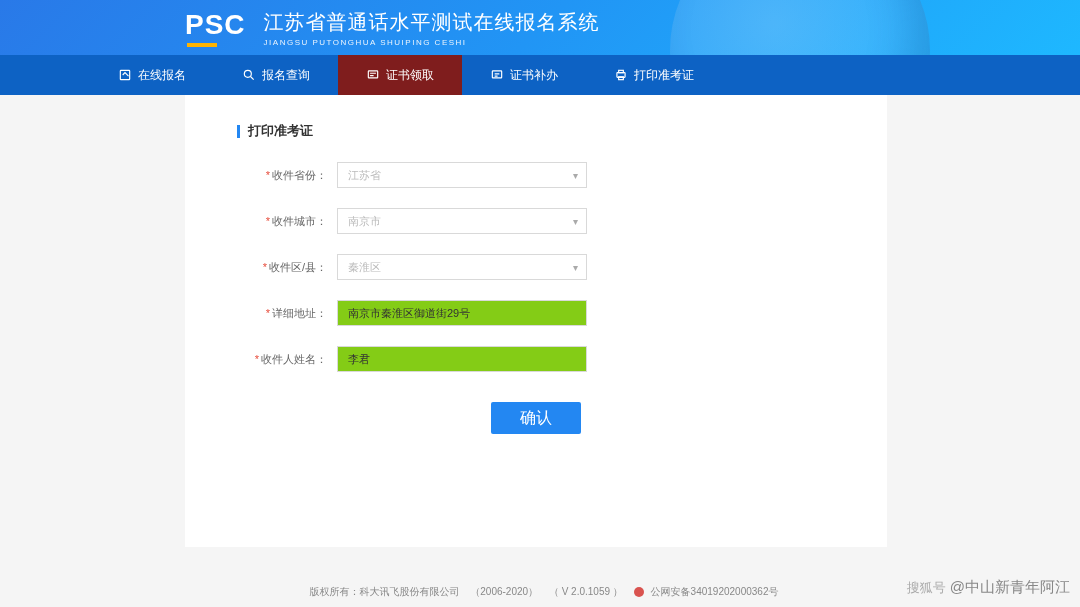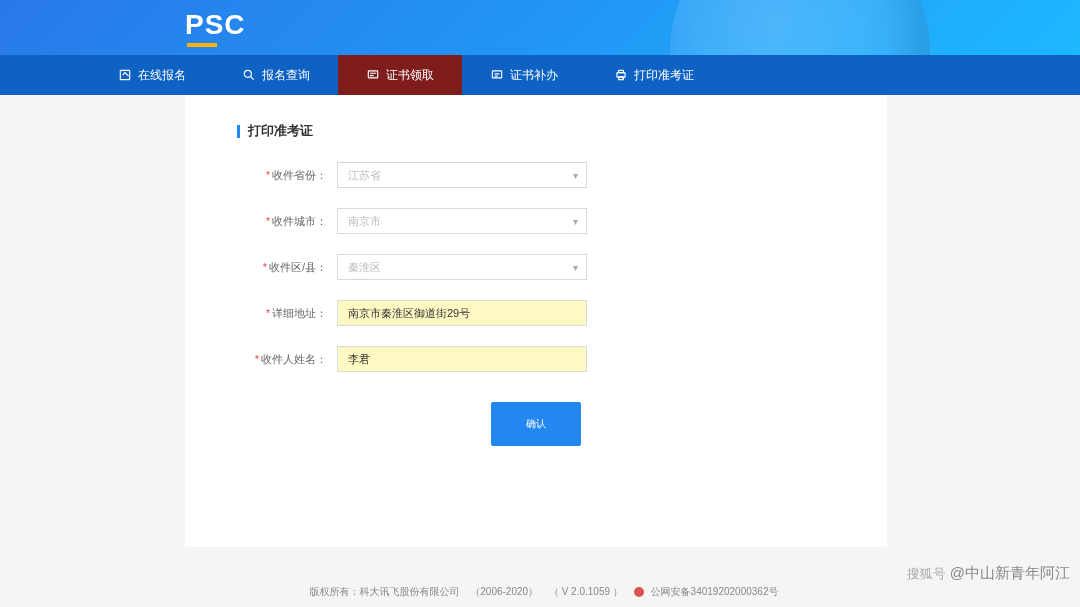--- a/index.html
+++ b/index.html
@@ -150,38 +150,38 @@
       right: 8px;
       top: 50%;
       transform: translateY(-50%);
       color: #aaa;
       font-size: 10px;
     }
     input.text-input {
       width: 250px;
       height: 26px;
       border: 1px solid #d9d9d9;
-      background: #fef9c3;
+      background: #84cc16;
       font-size: 11px;
       padding: 0 10px;
       color: #333;
       outline: none;
     }
     .submit-row {
       display: flex;
       justify-content: center;
       margin-top: 30px;
     }
     .submit-btn {
       background: #2387f2;
       color: #fff;
       border: none;
       width: 90px;
-      height: 44px;
-      font-size: 10px;
+      height: 32px;
+      font-size: 16px;
       border-radius: 2px;
       cursor: pointer;
     }
     .footer {
       position: absolute;
       bottom: 8px;
       left: 8px;
       right: 0;
       text-align: center;
       font-size: 10px;
@@ -195,38 +195,42 @@
       width: 10px;
       height: 10px;
       border-radius: 50%;
       background: #d9534f;
       margin-right: 3px;
       vertical-align: middle;
     }
     .watermark {
       position: absolute;
       right: 10px;
-      bottom: 24px;
+      bottom: 10px;
       font-size: 15px;
       color: #888;
       display: flex;
       align-items: flex-end;
       gap: 4px;
     }
     .watermark .sohu {
       color: #aaa;
       font-size: 13px;
     }
   </style>
 </head>
 <body>
 
 <div class="header-banner">
   <div class="header-globe"></div>
   <div class="header-logo-text">PSC</div>
+  <div class="header-title-block">
+    <div class="header-title-cn">江苏省普通话水平测试在线报名系统</div>
+    <div class="header-title-en">JIANGSU PUTONGHUA SHUIPING CESHI</div>
+  </div>
 </div>
 
 <div class="nav-bar">
   <div class="nav-item">
     <span class="nav-icon">
       <svg width="14" height="14" viewBox="0 0 24 24" fill="none" stroke="#fff" stroke-width="2">
           <rect x="4" y="4" width="16" height="16" rx="1"></rect>
           <path d="M8 12l4-4 6 6"></path>
         </svg>
     </span>

